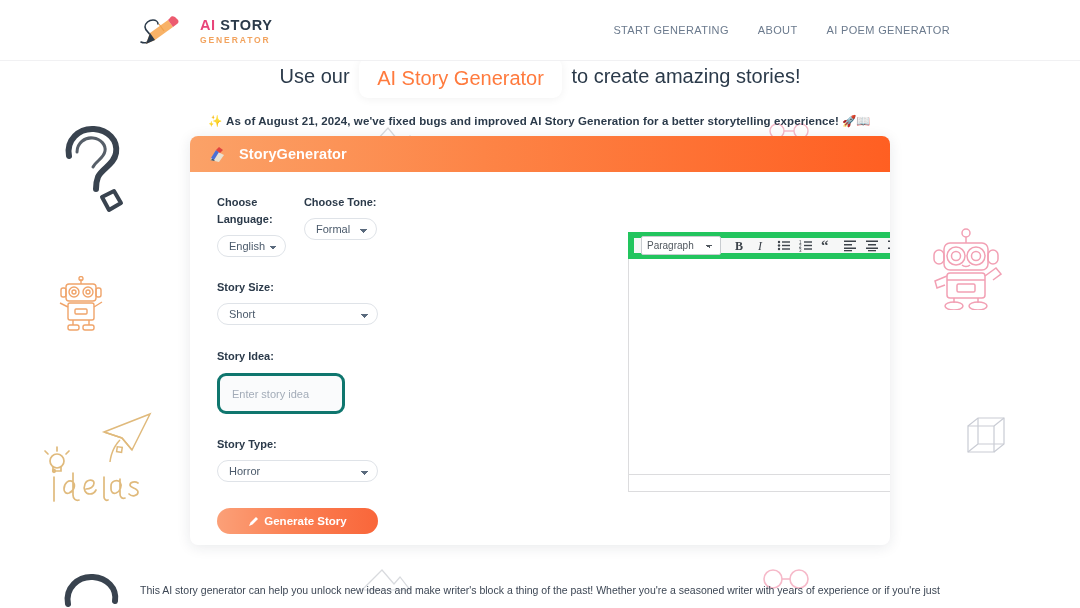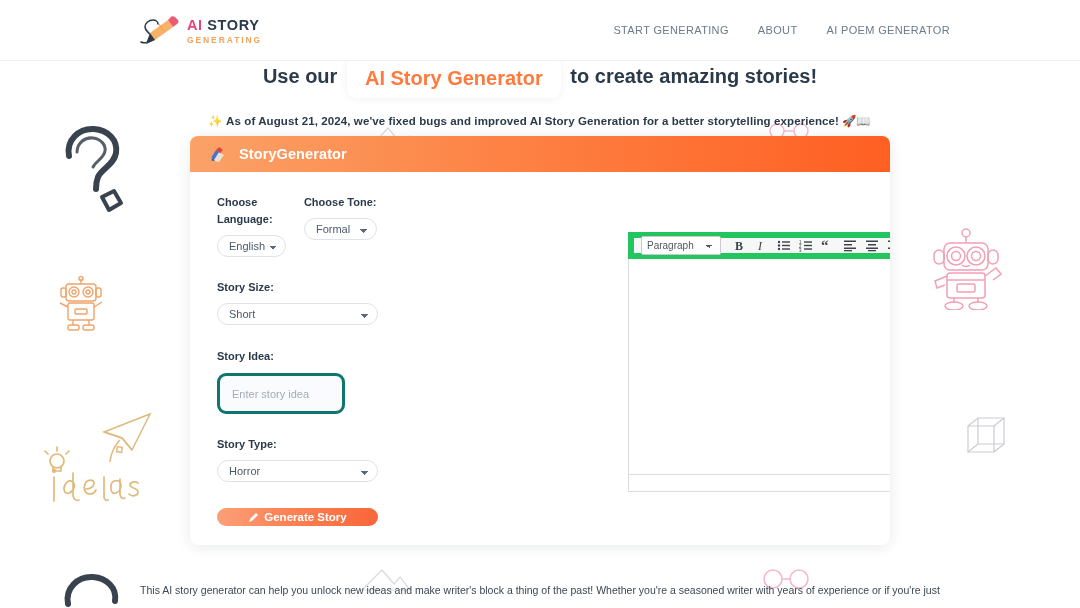--- a/index.html
+++ b/index.html
@@ -14,37 +14,37 @@
   
   .doodles { position:absolute; inset:0; pointer-events:none; z-index:0; }
   .doodle { position:absolute; }
 
   
   .site-header {
     position:absolute; top:0; left:0; width:1080px; height:61px;
     background:#fff; border-bottom:1px solid #f1f1f3; z-index:5;
     display:flex; align-items:center;
   }
-  .logo-wrap { position:absolute; left:136px; top:13px; display:flex; align-items:center; gap:7px; }
+  .logo-wrap { position:absolute; left:136px; top:13px; display:flex; align-items:center; gap:20px; }
   .logo-mark { width:44px; height:34px; position:relative; }
   .logo-text { line-height:1; padding-top:2px; }
   .logo-line1 { font-size:14.5px; font-weight:bold; letter-spacing:.6px; }
   .logo-ai { color:#e8457a; }
   .logo-story { color:#2b3a4a; }
   .logo-line2 { font-size:8.5px; font-weight:bold; letter-spacing:1.9px; color:#f2a35e; margin-top:4px; }
 
   .nav { position:absolute; right:130px; top:24px; display:flex; gap:29px; }
   .nav a {
     font-size:11px; letter-spacing:.35px; color:#6b7a8d; text-decoration:none;
     text-transform:uppercase; white-space:nowrap;
   }
 
   
   .hero { position:absolute; top:58px; left:0; width:1080px; text-align:center; z-index:3; }
-  .hero-title { font-size:20px; font-weight:bold; color:#2b3a4a; line-height:28px; }
+  .hero-title { font-size:20px; font-weight:normal; color:#2b3a4a; line-height:28px; }
   .hero-pill {
     display:inline-block; background:#fff; color:#ff7a3d; border-radius:9px;
     padding:6px 18px; margin:0 4px; vertical-align:middle;
     box-shadow:0 1px 10px rgba(0,0,0,.06);
   }
   .notice {
     margin-top:16px; font-size:11.5px; font-weight:bold; color:#2b3a4a; letter-spacing:.1px;
   }
   .notice .emo { font-weight:normal; }
 
@@ -93,21 +93,21 @@
 
   .idea-input {
     width:128px; height:41px; margin-top:8px;
     border:3px solid #0f766e; border-radius:9px; background:#fafbfc;
     font-family:"Liberation Sans", sans-serif; font-size:11px; color:#4b5a6b;
     padding:0 12px; outline:none;
   }
   .idea-input::placeholder { color:#a3acb8; }
 
   .gen-btn {
-    width:161px; height:18px; margin-top:26px;
+    width:161px; height:26px; margin-top:26px;
     background:linear-gradient(90deg,#fba078 0%,#fb8154 45%,#f9663a 100%);
     border:none; border-radius:14px; color:#fff;
     font-family:"Liberation Sans", sans-serif; font-size:11.5px; font-weight:bold;
     display:flex; align-items:center; justify-content:center; gap:5px;
     cursor:pointer;
   }
 
   
   .editor-wrap { position:absolute; left:228px; top:60px; width:443px; }
 
@@ -260,21 +260,21 @@
         <path d="M10 31L14 20l18-13 5 7-18 13z" fill="#f8b267"></path>
         <path d="M32 7l5 7 4-3c2-1 2-4 0-5l-2-2c-2-1-4-1-5 1z" fill="#ec5b6f"></path>
         <path d="M14 20l5 7-9 4z" fill="#2b3a4a"></path>
         <path d="M23 11l5 7" stroke="#f0a24a" stroke-width="1.2"></path>
       </svg>
       <div class="logo-text">
         <div class="logo-line1">
           <span class="logo-ai">AI</span>
           <span class="logo-story">STORY</span>
         </div>
-        <div class="logo-line2">GENERATING</div>
+        <div class="logo-line2">GENERATOR</div>
       </div>
     </div>
 
     <nav class="nav">
       <a href="#">START GENERATING</a>
       <a href="#">ABOUT</a>
       <a href="#">AI POEM GENERATOR</a>
     </nav>
   </div>
 

